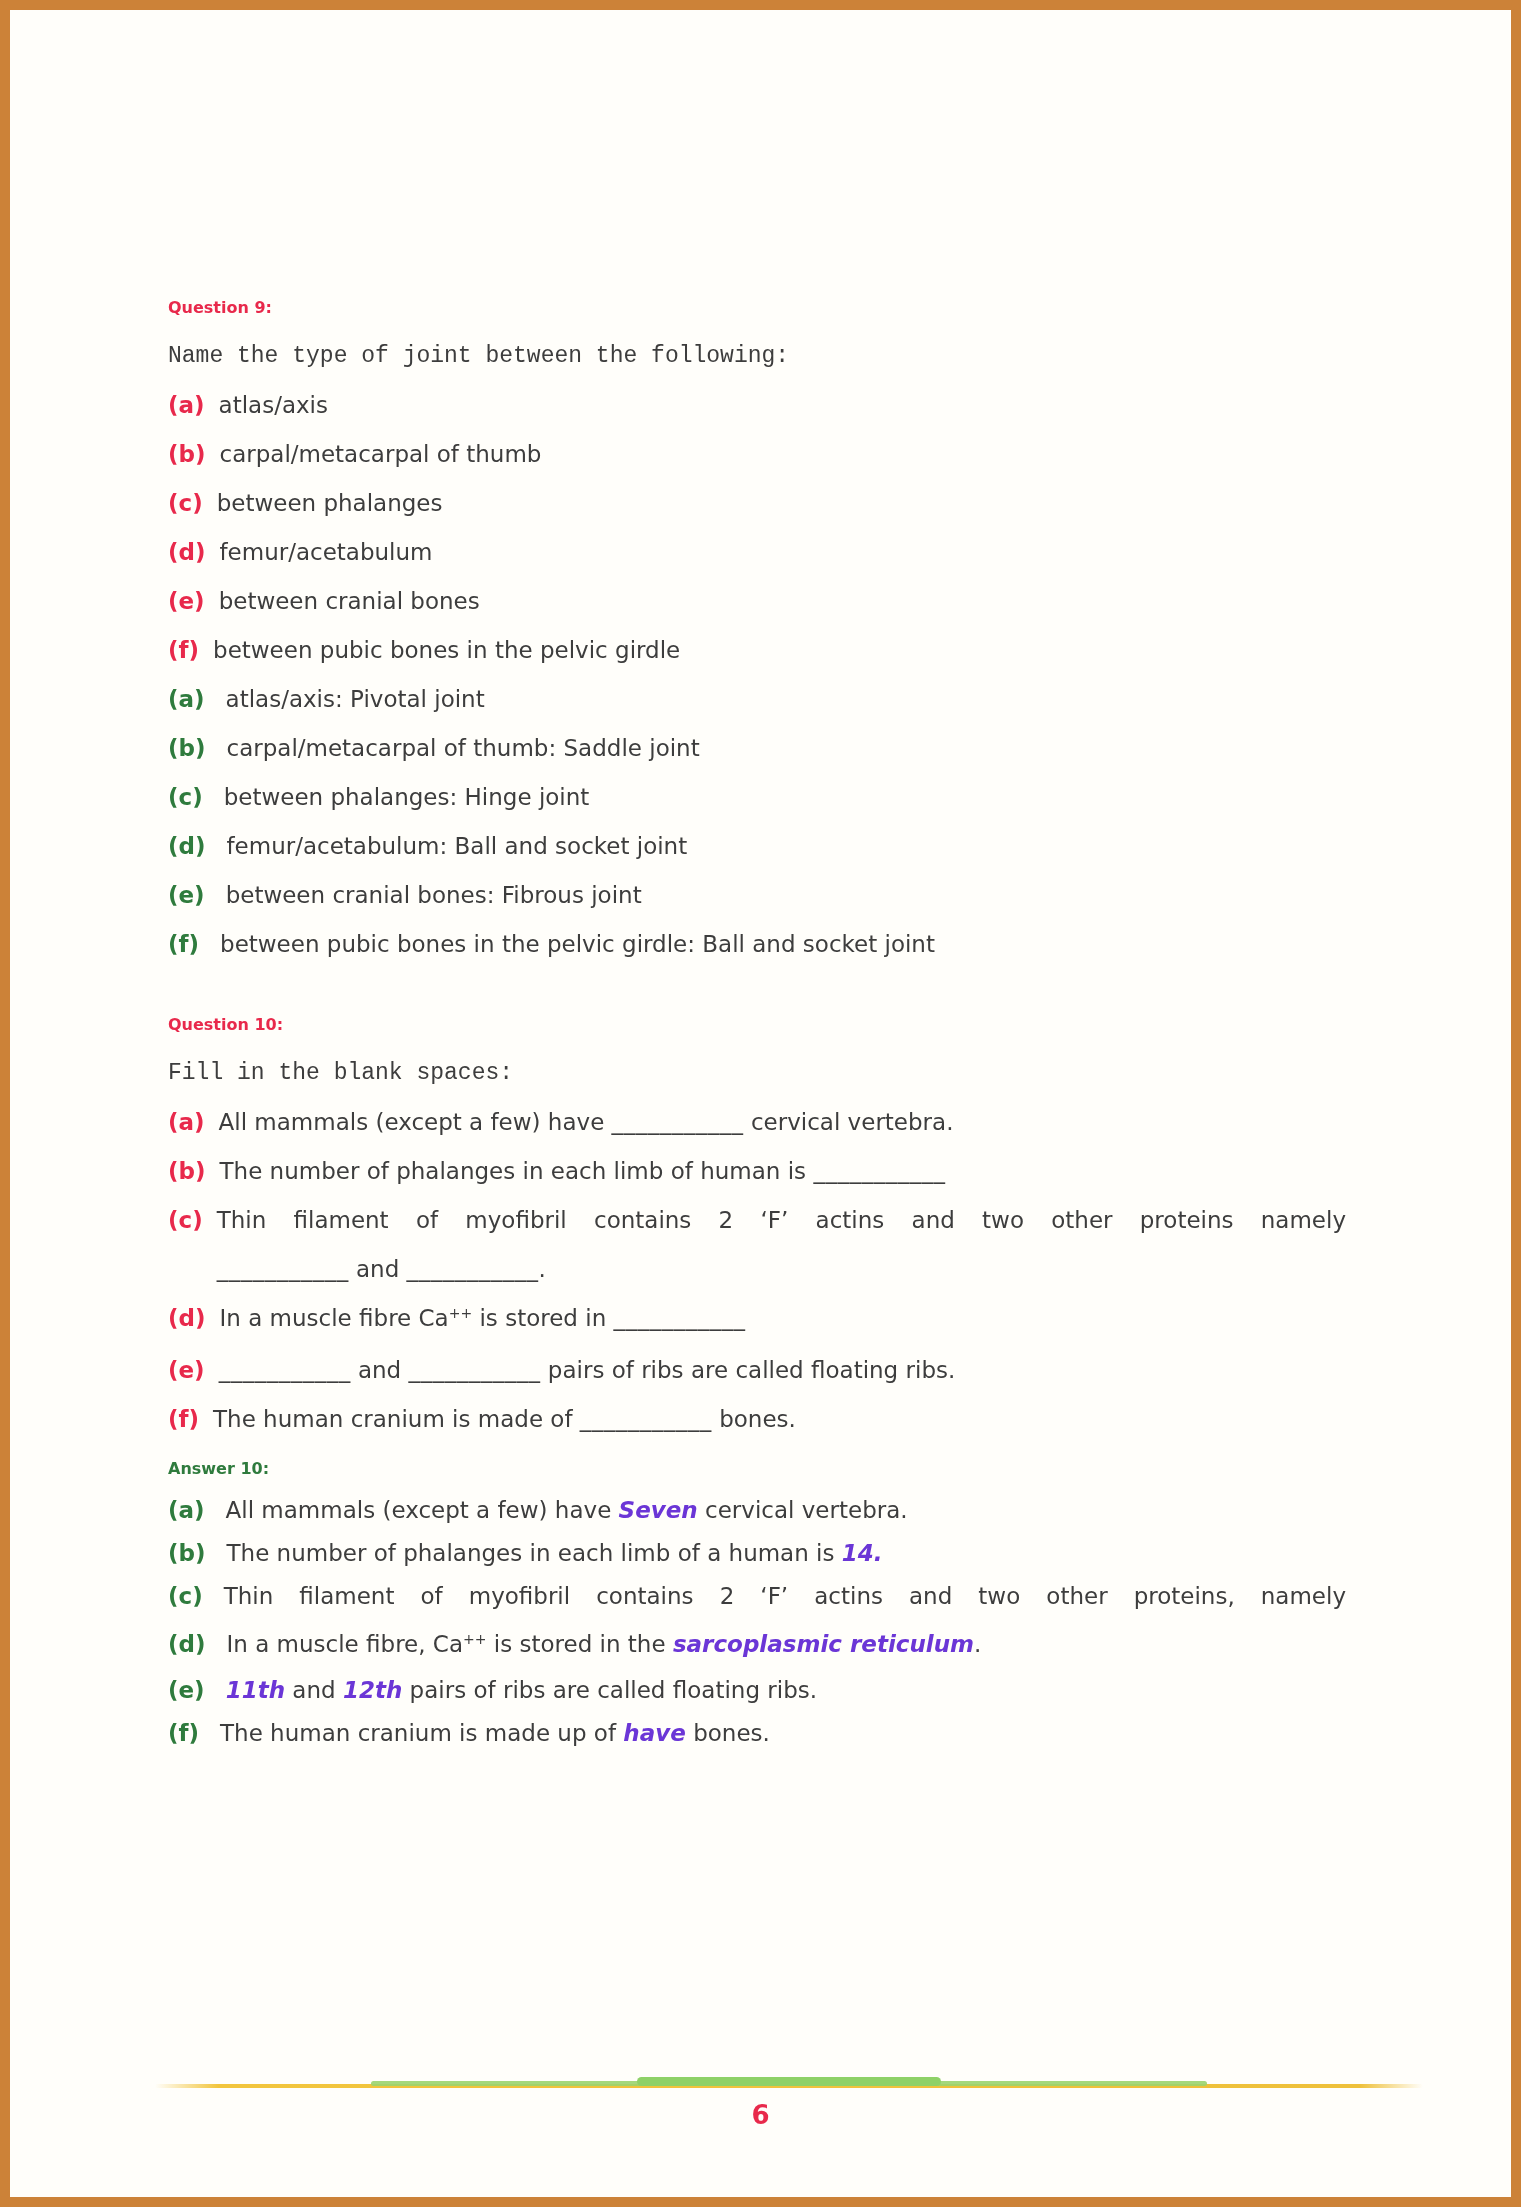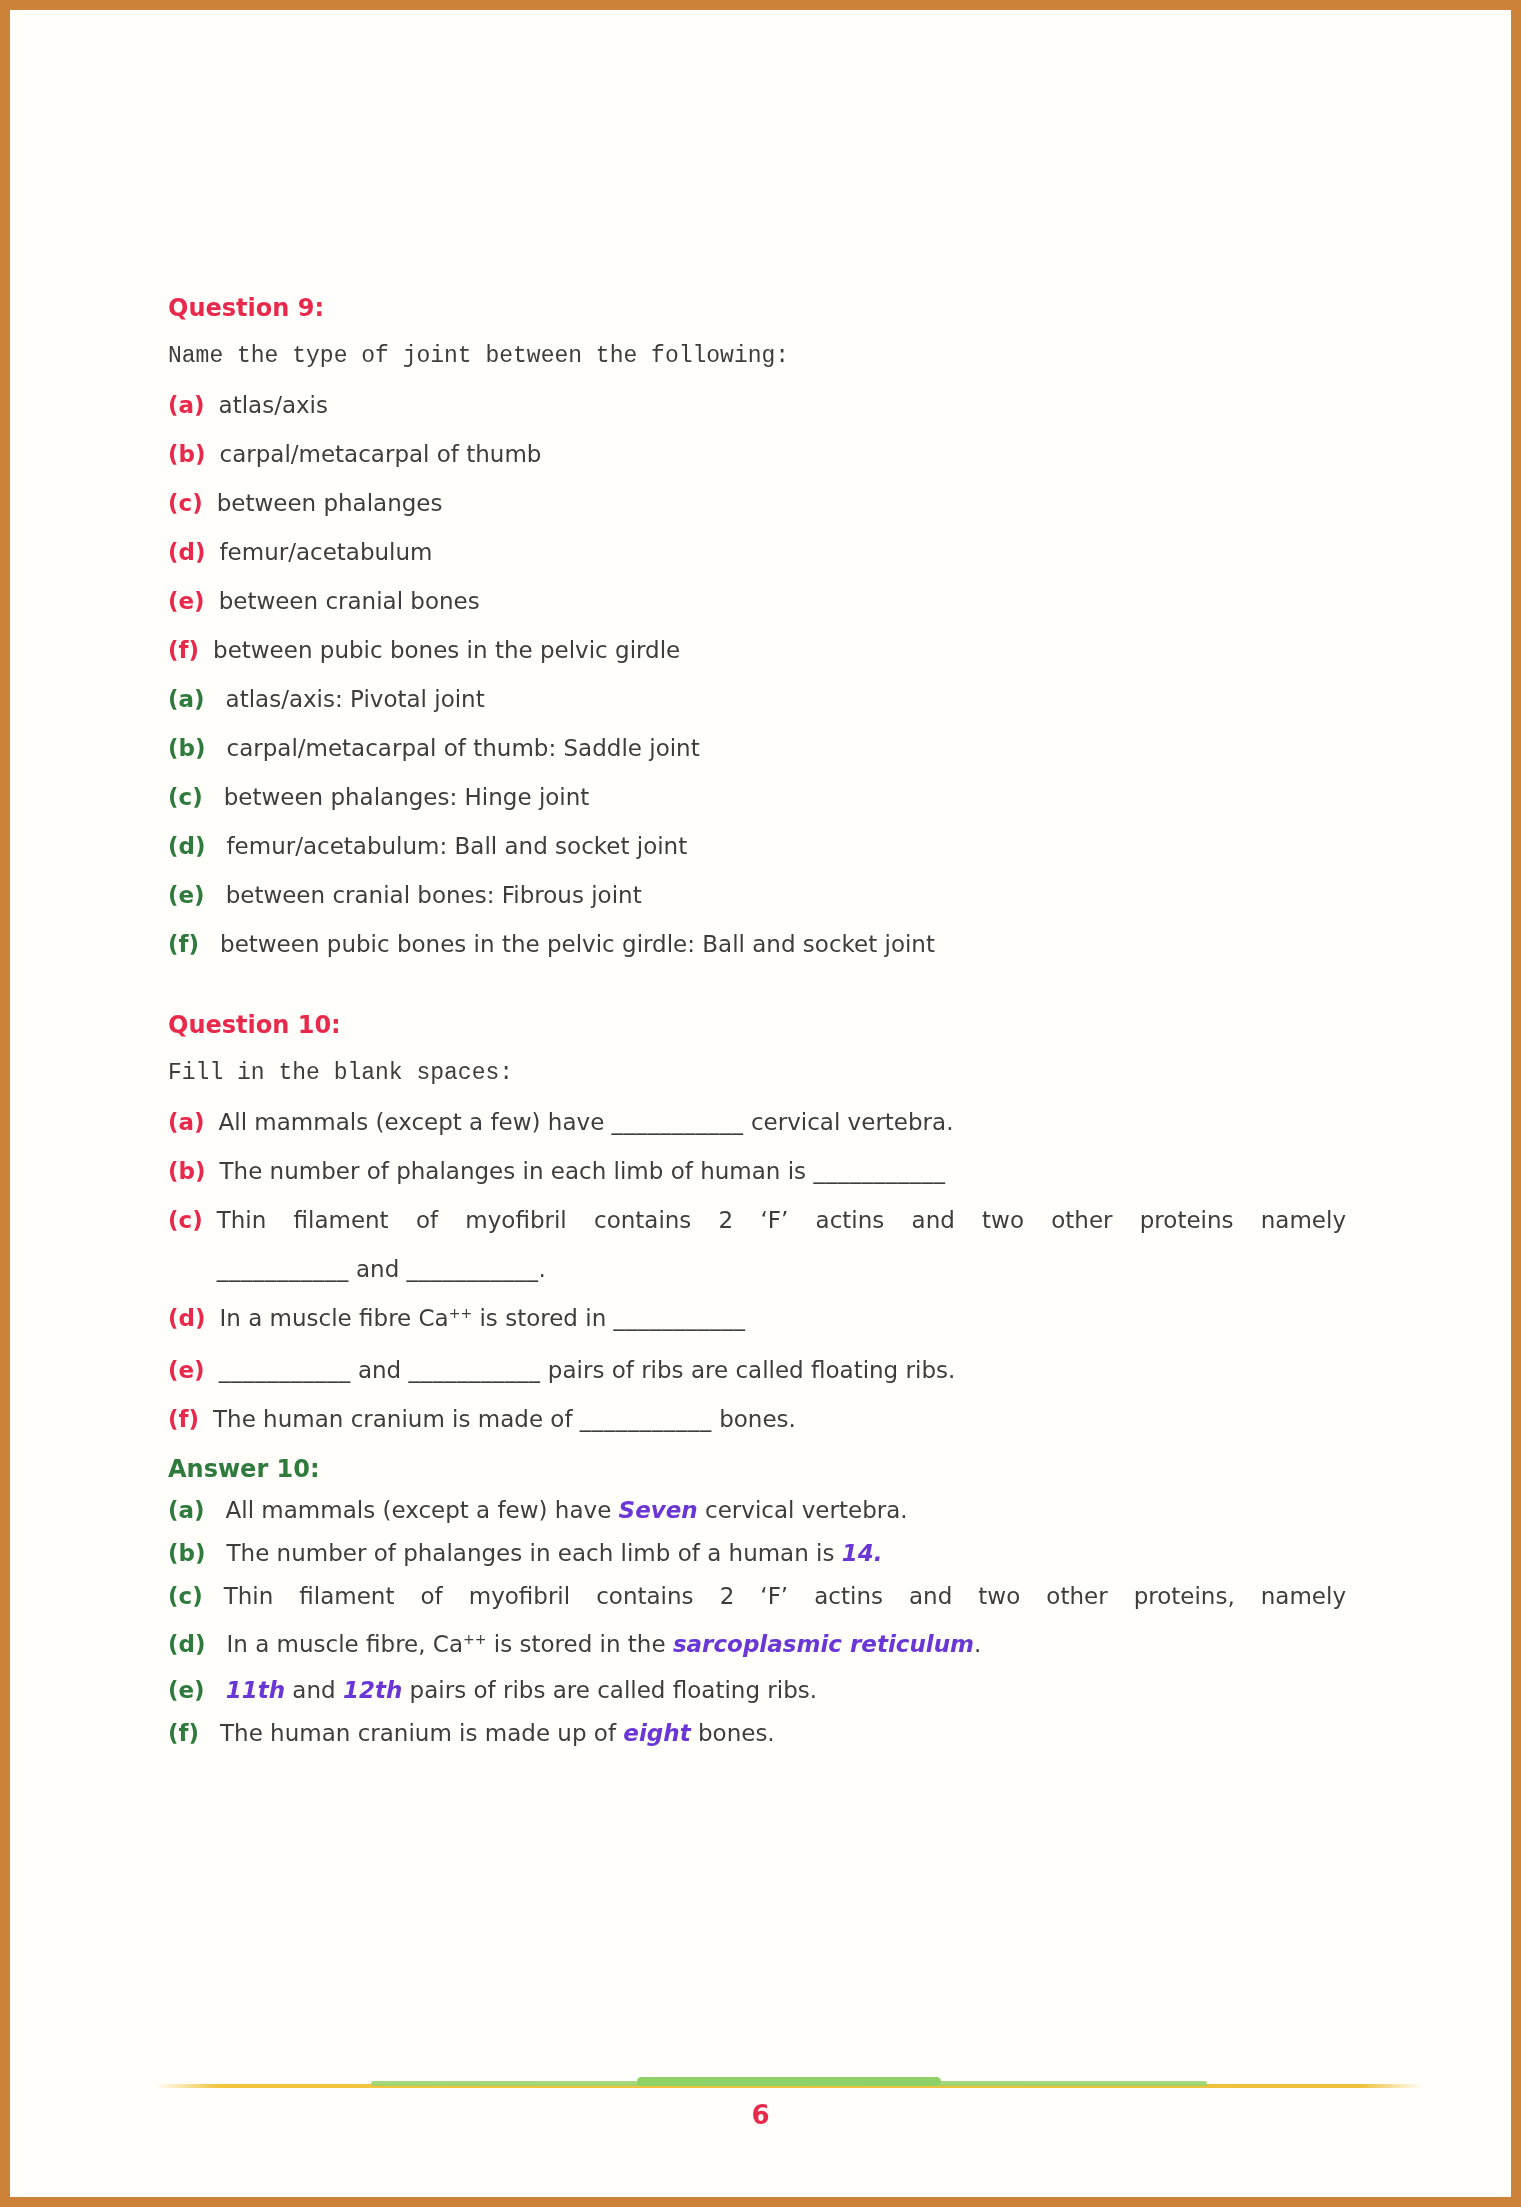--- a/index.html
+++ b/index.html
@@ -16,21 +16,21 @@
     border: 10px solid #cc8238;
     overflow: hidden;
     font-family: "DejaVu Sans", "Liberation Sans", sans-serif;
     color: #3d3d3d;
     font-size: 23px;
   }
   .content {
     padding: 282px 165px 0 158px;
   }
   .heading {
-    font-size: 24px;
+    font-size: 16px;
     line-height: 32px;
     font-weight: bold;
     margin: 0 0 17px 0;
   }
   .heading.red { color: #e8294b; }
   .heading.green { color: #2f7b3d; }
   .section-gap { margin-top: 49px; }
   .a10-head { margin-bottom: 10px; }
   .intro {
     margin: 0 0 18px 0;
@@ -238,21 +238,21 @@
           <span class="body"><span>In a muscle fibre, Ca</span><span class="sup">++</span><span> is stored in the </span><span class="ans">sarcoplasmic reticulum</span><span>.</span></span>
         </div>
 
       <div class="item a">
           <span class="label">(e)</span>
           <span class="body"><span class="ans">11th</span><span> and </span><span class="ans">12th</span><span> pairs of ribs are called floating ribs.</span></span>
         </div>
 
       <div class="item a">
           <span class="label">(f)</span>
-          <span class="body"><span>The human cranium is made up of </span><span class="ans">eight</span><span> bones.</span></span>
+          <span class="body"><span>The human cranium is made up of </span><span class="ans">have</span><span> bones.</span></span>
         </div>
     </div>
 
   </div>
 
   <div class="divider">
     <div class="divider-gold"></div>
     <div class="divider-green-wide"></div>
     <div class="divider-green-core"></div>
   </div>

